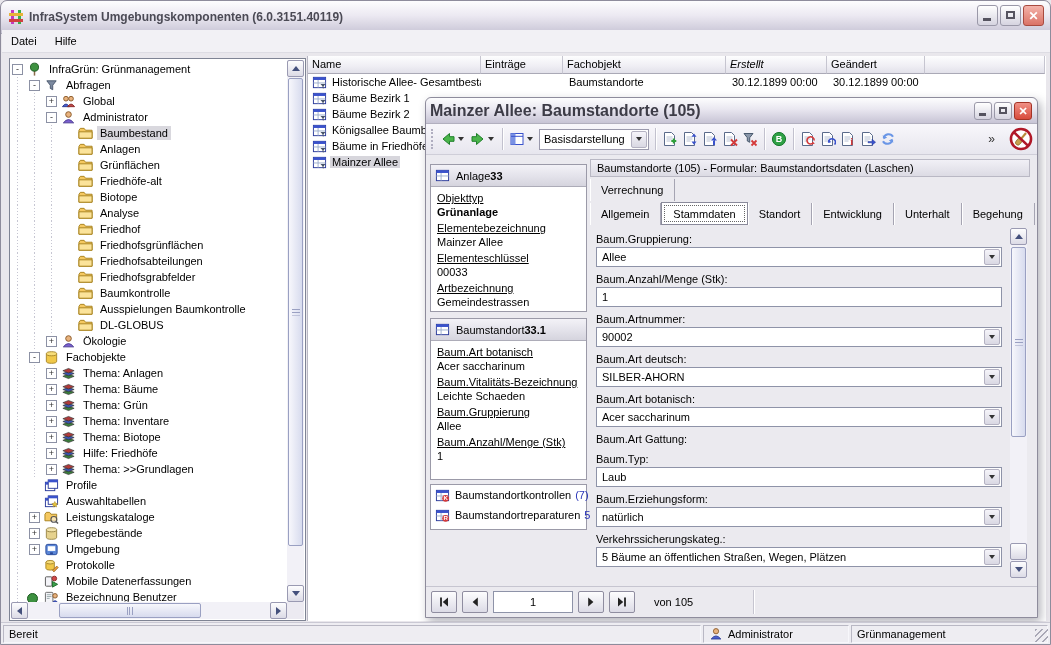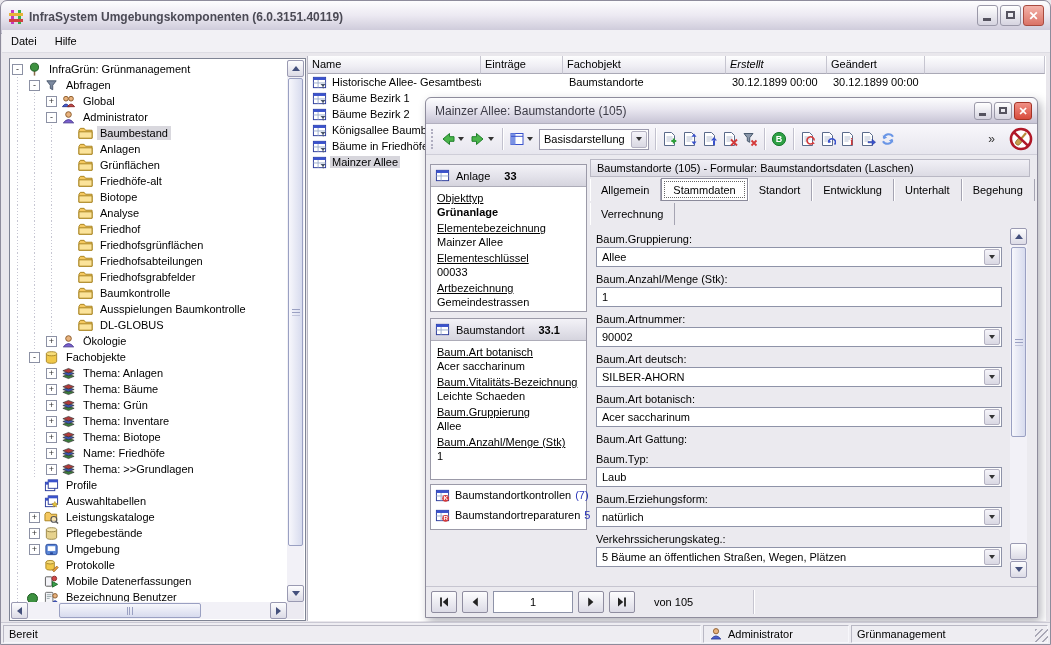--- a/index.html
+++ b/index.html
@@ -83,21 +83,21 @@
   .lc .txt { padding:0 2px; }
   .lrow.sel .txt { background:#d7d6dc; }
 
   
   .dialog { position:absolute; left:424px; top:96px; width:613px; height:521px;
     background:#ebeaef; border:1px solid #8e8c9c; border-radius:6px 6px 0 0;
     box-shadow:3px 4px 10px rgba(40,40,60,.35); }
   .dtitle { position:absolute; left:0; top:0; right:0; height:26px;
     background:linear-gradient(180deg,#fdfdfe 0%,#e9e7f0 45%,#c7c4d5 100%);
     border-bottom:1px solid #b2b0bf; border-radius:6px 6px 0 0; display:flex; align-items:center; }
-  .dtitle .t { font-size:12px; font-weight:normal; color:#3d3c47; margin-left:9px; }
+  .dtitle .t { font-size:16px; font-weight:bold; color:#3d3c47; margin-left:4px; }
   .dwinbtns { position:absolute; right:5px; top:4px; display:flex; gap:2px; }
   .dwbtn { width:18px; height:18px; border-radius:3px; border:1px solid #9a98a8;
     background:linear-gradient(180deg,#ffffff,#d6d4e0); position:relative; }
   .dwbtn.close { background:linear-gradient(180deg,#f09086,#d84b3c); border-color:#a33326; }
   .dwbtn.close:before { content:"✕"; position:absolute; inset:0; color:#fff; font-weight:bold;
     font-size:11px; display:flex; align-items:center; justify-content:center; }
   .dg-min { width:7px; height:3px; background:#55535f; position:absolute; left:4px; bottom:3px; }
   .dg-max { width:8px; height:7px; border:2px solid #55535f; position:absolute; left:4px; top:4px; }
 
   
@@ -116,21 +116,21 @@
     background:linear-gradient(180deg,#f6f5fa,#d9d8e3); display:flex; align-items:center; justify-content:center; }
   .tb-right { margin-left:auto; display:flex; align-items:center; }
   .tb-more { font-size:12px; color:#333; margin:0 14px 0 4px; }
 
   
   .ipanel { position:absolute; background:#fff; border:1px solid #9b9aa8; left:4px; width:157px; }
   .ipanel .ihead { height:22px; display:flex; align-items:center;
     background:linear-gradient(180deg,#f3f2f7 0%,#e3e2ea 55%,#d5d4de 100%);
     border-bottom:1px solid #adacb8; padding-left:4px; }
   .ihead .ht { margin-left:6px; }
-  .ihead .hn { margin-left:14px; font-weight:bold; }
+  .ihead .hn { margin-left:0; font-weight:bold; }
   .ibody { padding:4px 6px; }
   .ifield { margin-bottom:2px; }
   .ifield .lab { text-decoration:underline; line-height:14px; }
   .ifield .val { line-height:14px; }
   .ifield .val.b { font-weight:bold; }
   .linkrow { height:20px; display:flex; align-items:center; padding-left:4px; white-space:nowrap; }
   .linkrow .ic { margin-right:5px; }
   .linkrow .cnt { color:#2a35b8; margin-left:4px; }
 
   
@@ -576,21 +576,21 @@
     <span class="expander">+</span>
     <span class="ic">
           <svg width="100%" height="100%" viewBox="0 0 16 16" xmlns="http://www.w3.org/2000/svg">
             <g stroke="#333" stroke-width=".7">
               <path d="M2 11 L8 8.6 L14 11 L8 13.4 Z" fill="#3a7d3a"></path>
               <path d="M2 8 L8 5.6 L14 8 L8 10.4 Z" fill="#3a55b0"></path>
               <path d="M2 5 L8 2.6 L14 5 L8 7.4 Z" fill="#b03a3a"></path>
             </g>
           </svg>
         </span>
-    <span class="tlabel">Name: Friedhöfe</span>
+    <span class="tlabel">Hilfe: Friedhöfe</span>
   </div>
       <div class="titem">
     <span class="indents" style="display:flex">
           <span class="ind"></span>
           <span class="ind"></span>
         </span>
     <span class="expander">+</span>
     <span class="ic">
           <svg width="100%" height="100%" viewBox="0 0 16 16" xmlns="http://www.w3.org/2000/svg">
             <g stroke="#333" stroke-width=".7">
@@ -1180,30 +1180,30 @@
             </svg>
           </span>
     <span class="ll">Baumstandortreparaturen</span>
     <span class="cnt">5</span>
   </div>
       </div>
   </div>
 
   <div class="fpanel">
     <div class="fhead">Baumstandorte (105)  -  Formular: Baumstandortsdaten (Laschen)</div>
+    <div class="tabrow" id="tabrow2">
+        <span class="tab">Verrechnung</span>
+      </div>
     <div class="tabrow" id="tabrow1">
         <span class="tab">Allgemein</span>
         <span class="tab active">Stammdaten</span>
         <span class="tab">Standort</span>
         <span class="tab">Entwicklung</span>
         <span class="tab">Unterhalt</span>
         <span class="tab">Begehung</span>
-      </div>
-    <div class="tabrow" id="tabrow2">
-        <span class="tab">Verrechnung</span>
       </div>
     <div class="ffields" id="form-fields">
         <div class="ffield">
     <div class="flab">Baum.Gruppierung:</div>
     <div class="fctl">
       <span class="fv">Allee</span>
       <span class="dd">
               <span class="caret" style="margin:0"></span>
             </span>
     </div>

